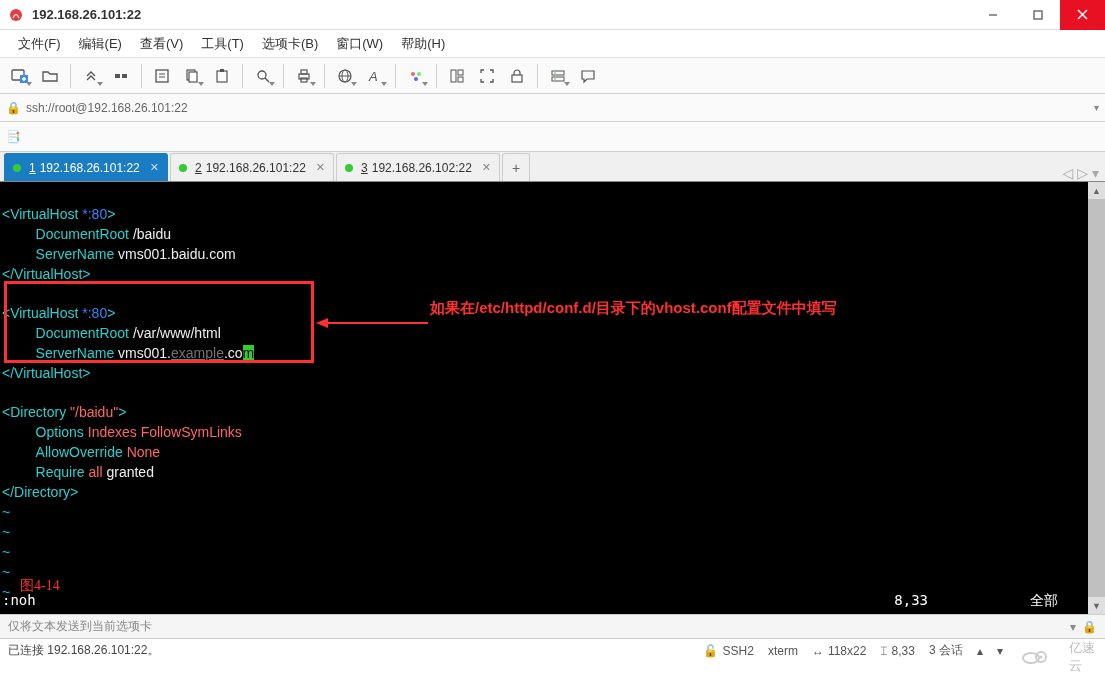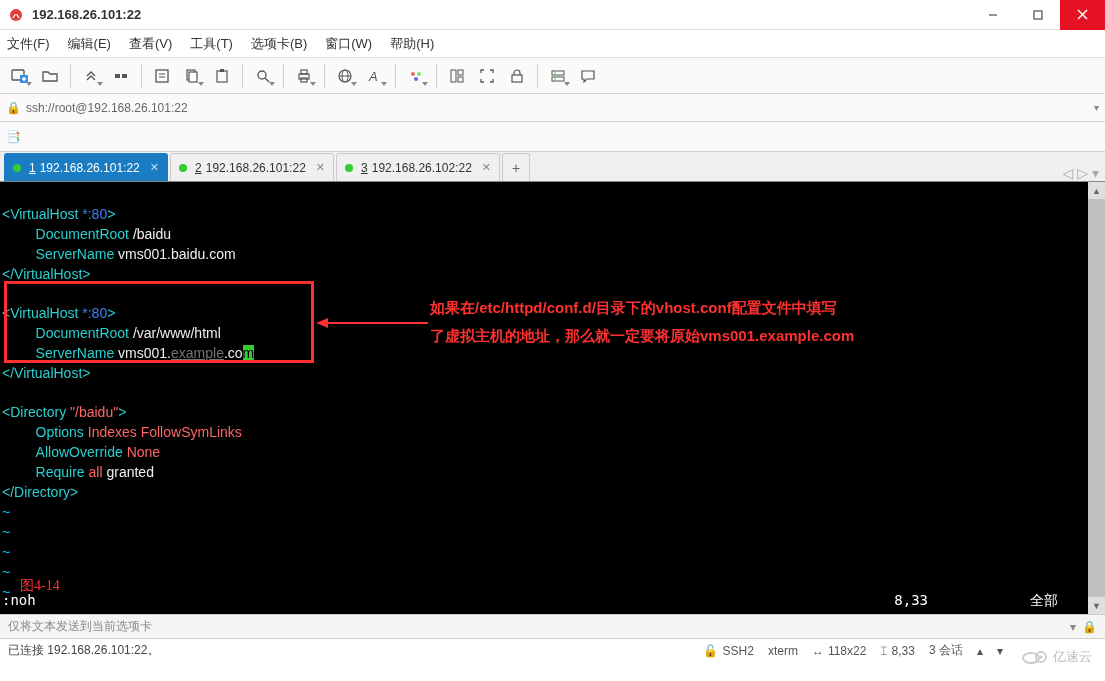--- a/index.html
+++ b/index.html
@@ -4,21 +4,21 @@
 <style>
 *{margin:0;padding:0;box-sizing:border-box;font-family:"Microsoft YaHei",SimSun,Arial,sans-serif}
 body{width:1105px;height:681px;background:#fff;overflow:hidden;font-size:12px;color:#333}
 .titlebar{height:30px;display:flex;align-items:center;background:#fff;border-bottom:1px solid #e0e0e0;padding:0 0 0 8px}
 .titlebar .app-icon{width:16px;height:16px;margin-right:8px}
 .titlebar .title-text{font-weight:bold;font-size:13px;margin-right:8px}
 .titlebar .title-path{font-size:13px;color:#444}
 .winbtns{margin-left:auto;display:flex}
 .winbtn{width:45px;height:30px;display:flex;align-items:center;justify-content:center;color:#666}
 .winbtn.close{background:#e81123;color:#fff}
-.menubar{height:28px;display:flex;align-items:center;padding:0 7px;gap:18px;border-bottom:1px solid #e0e0e0;font-size:13px}
+.menubar{height:28px;display:flex;align-items:center;padding:0 18px;gap:18px;border-bottom:1px solid #e0e0e0;font-size:13px}
 .menubar span{cursor:default}
 .toolbar{height:36px;display:flex;align-items:center;padding:0 6px;gap:2px;border-bottom:1px solid #d0d0d0;background:#fafafa}
 .tbtn{width:28px;height:28px;display:flex;align-items:center;justify-content:center;color:#555;position:relative}
 .tbtn.dd::after{content:"";border-left:3px solid transparent;border-right:3px solid transparent;border-top:4px solid #888;position:absolute;bottom:4px;right:2px}
 .tsep{width:1px;height:24px;background:#d0d0d0;margin:0 4px}
 .addrbar{height:28px;display:flex;align-items:center;padding:0 6px;border-bottom:1px solid #d0d0d0;background:#fafafa;font-size:12px;color:#666}
 .addrbar .icon{width:16px;display:inline-flex;justify-content:center;margin-right:4px}
 .addrbar .expand{margin-left:auto;color:#888;font-size:10px}
 .hintbar{height:30px;display:flex;align-items:center;padding:0 6px;border-bottom:1px solid #d0d0d0;background:#fafafa;font-size:12px;color:#666}
 .hintbar .icon{width:16px;margin-right:6px}
@@ -45,21 +45,21 @@
 .statusright{position:absolute;right:20px;bottom:4px;color:#fff;font-family:Consolas,monospace;font-size:14px}
 .scrollbar{width:17px;background:#dfdfdf;display:flex;flex-direction:column}
 .sbbtn{height:17px;background:#dfdfdf;display:flex;align-items:center;justify-content:center;font-size:9px;color:#666}
 .sbtrack{flex:1;background:#dfdfdf}
 .sbthumb{height:100%;background:#c0c0c0}
 .sendbar{height:24px;border-top:1px solid #ccc;background:#f5f5f5;display:flex;align-items:center;padding:9px 8px;font-size:12px;color:#888}
 .sendbar .dd{margin-left:auto;display:flex;gap:6px;color:#888}
 .statusbar{height:24px;border-top:1px solid #ccc;background:#fff;display:flex;align-items:center;padding:0 8px;font-size:12px;color:#444;gap:14px}
 .statusbar .spacer{flex:1}
 .statusbar .seg{display:inline-flex;align-items:center;gap:4px;color:#555}
-.logo{position:absolute;right:4px;bottom:9px;width:80px;height:30px;display:flex;align-items:center;gap:4px;color:#bbb;font-size:13px}
+.logo{position:absolute;right:4px;bottom:9px;width:80px;height:30px;display:flex;align-items:center;gap:20px;color:#bbb;font-size:13px}
 .logo svg{flex-shrink:0}
 svg{display:block}
 </style>
 </head>
 <body>
 
 <div class="titlebar">
   <span class="app-icon">
     <svg width="16" height="16">
         <circle cx="8" cy="8" r="6" fill="#e04040"></circle>
@@ -273,21 +273,20 @@
 <span class="tilde">~</span>
 <span class="tilde">~</span>
 <span class="tilde">~</span>
 <div class="redbox"></div>
 <svg class="arrow">
         <line x1="112" y1="7" x2="8" y2="7" stroke="#ff3030" stroke-width="2"></line>
         <polygon points="0,7 12,2 12,12" fill="#ff3030"></polygon>
       </svg>
 <div class="annot">
   <div>如果在/etc/httpd/conf.d/目录下的vhost.conf配置文件中填写</div>
-  <div>了虚拟主机的地址，那么就一定要将原始vms001.example.com</div>
 </div>
 <div class="figlabel">图4-14</div>
 <div class="statusline">:noh</div>
 <div class="statusright" style="right:160px">8,33</div>
 <div class="statusright" style="right:30px">全部</div>
 </div>
 <div class="scrollbar">
   <div class="sbbtn">▲</div>
   <div class="sbtrack">
         <div class="sbthumb"></div>

